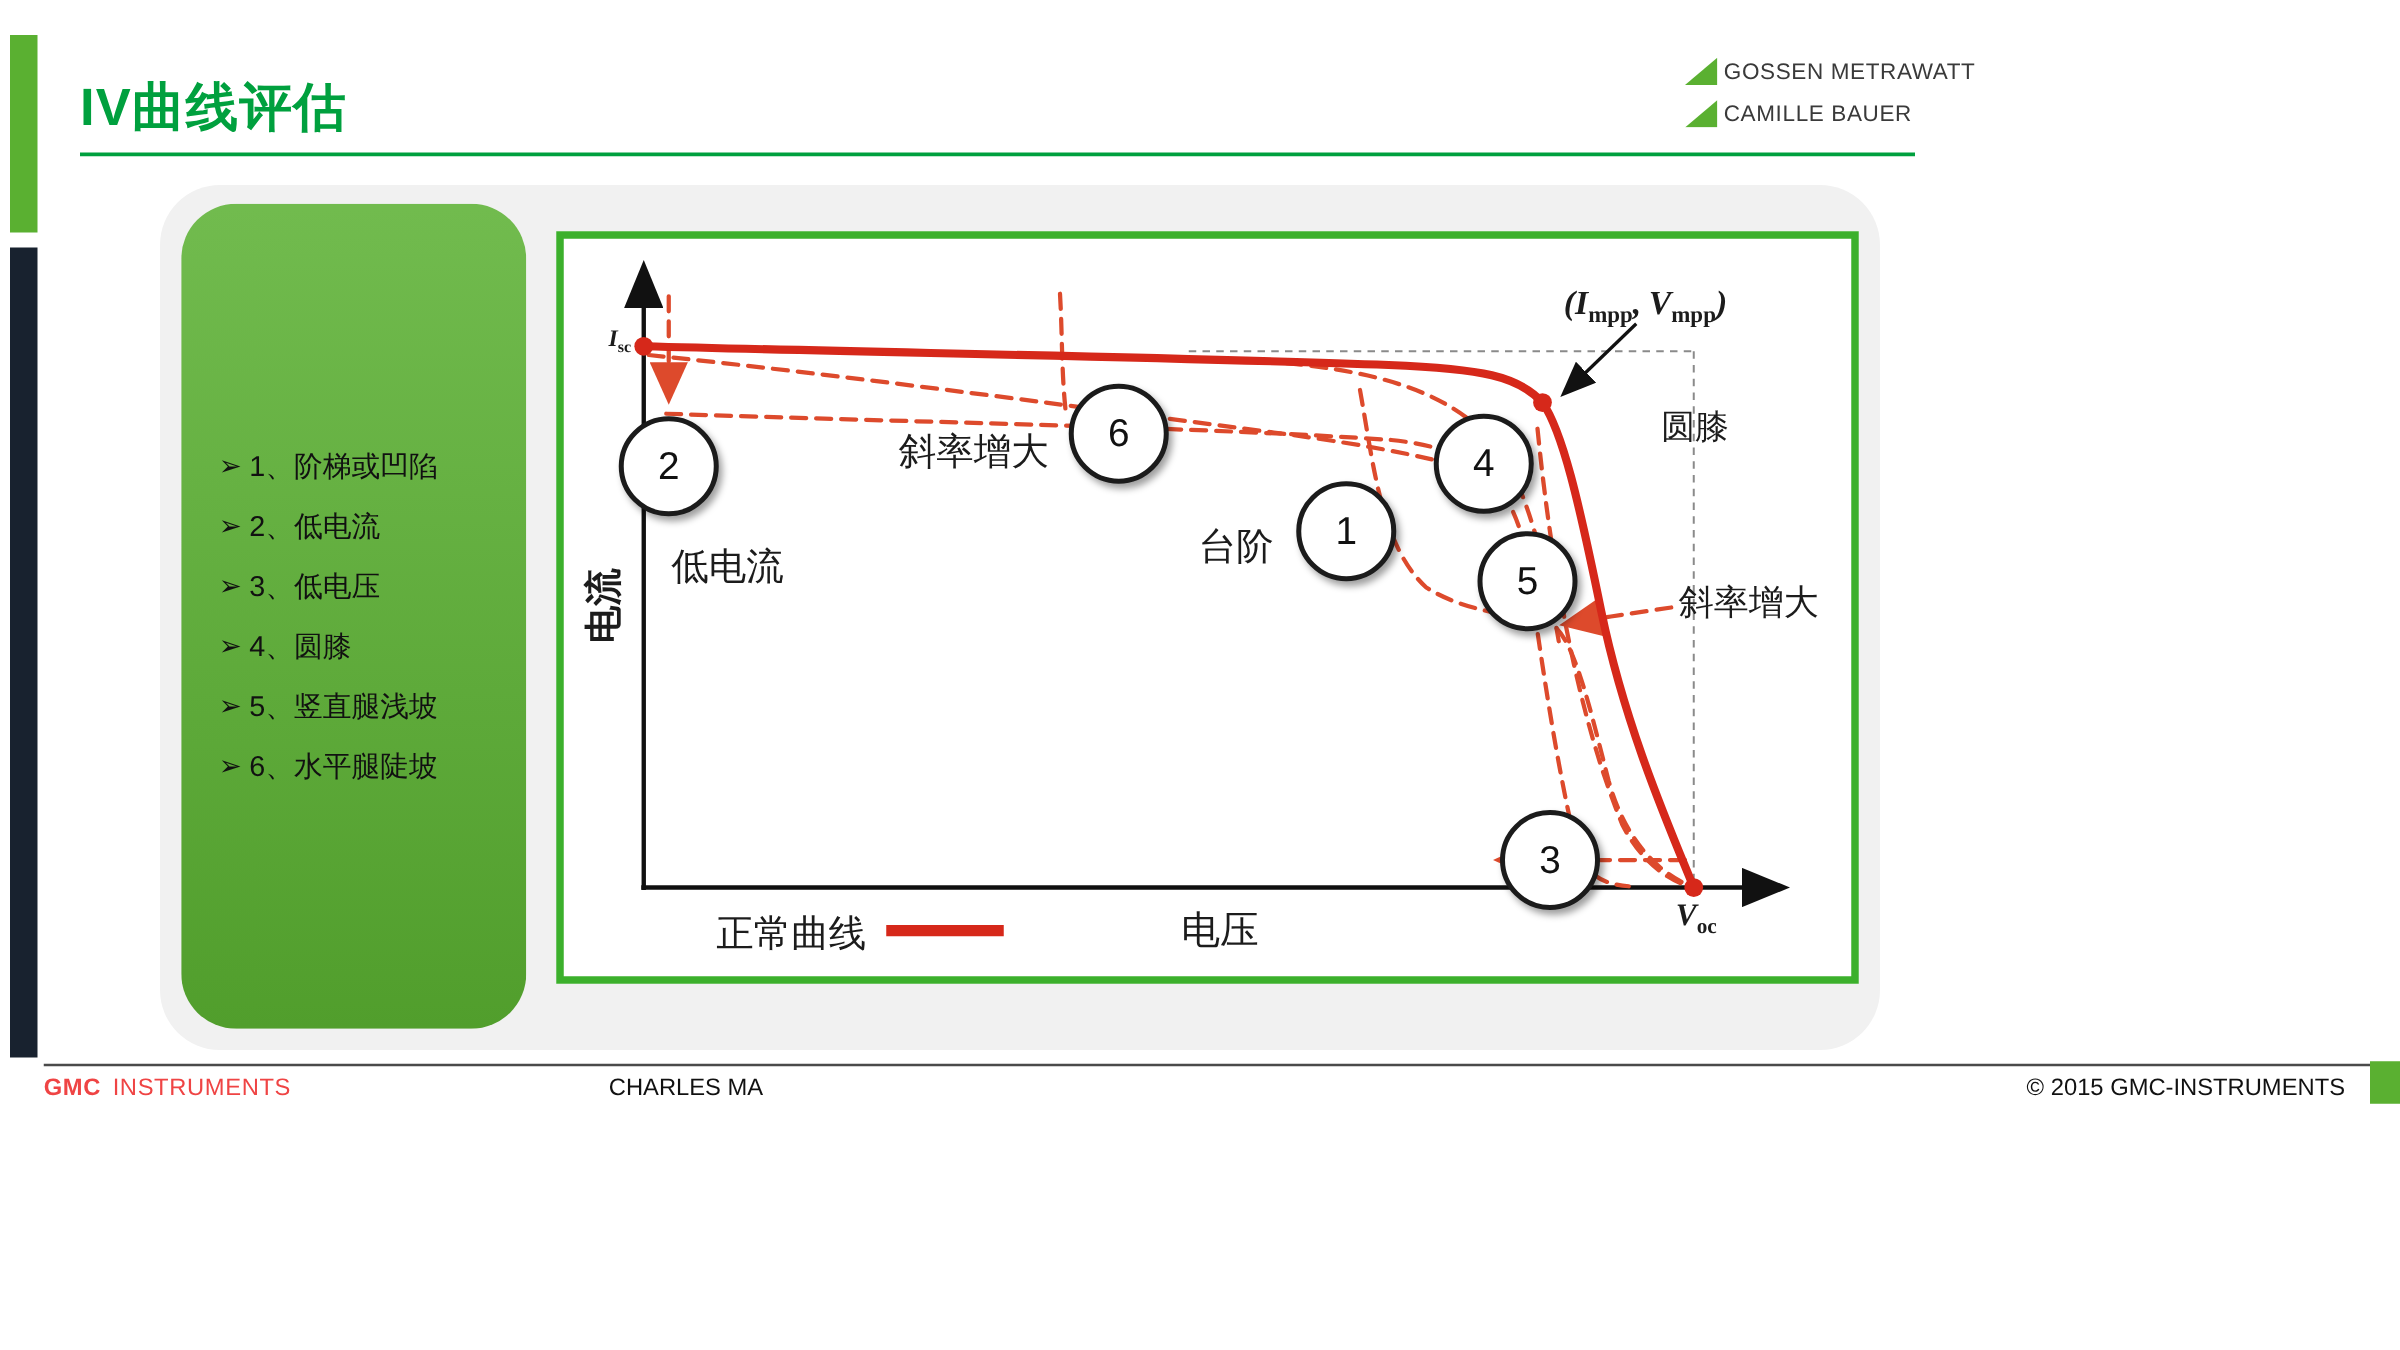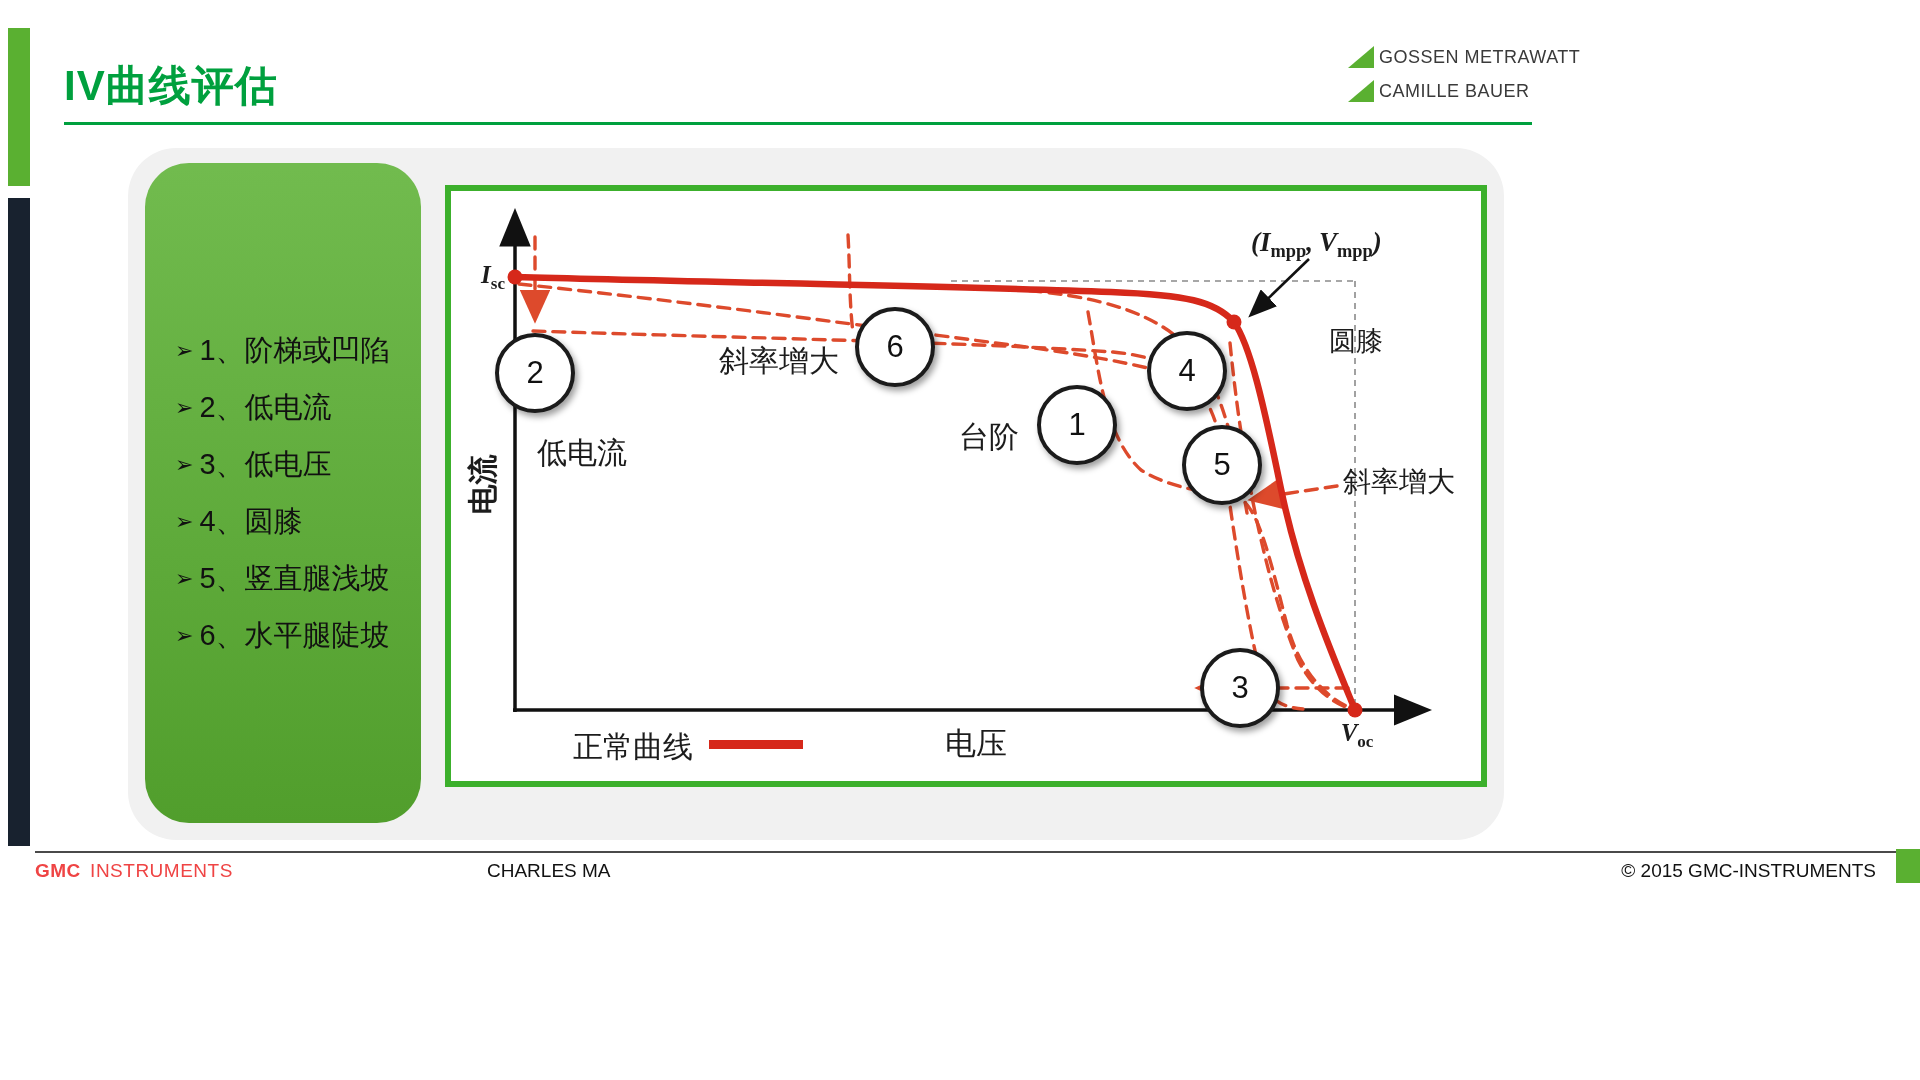--- a/index.html
+++ b/index.html
@@ -23,21 +23,21 @@
 
   
   .content-gray { position:absolute; left:128px; top:148px; width:1376px; height:692px; background:#f1f1f1; border-radius:48px; }
 
   
   .list-panel { position:absolute; left:145px; top:163px; width:276px; height:660px; border-radius:44px;
     background:linear-gradient(180deg, rgba(255,255,255,.14), rgba(0,0,0,.10)), var(--accent-green,#5ab031);
     display:flex; flex-direction:column; justify-content:center; padding-left:30px; box-sizing:border-box; gap:17px; }
   .list-item { display:flex; align-items:center; }
   .bullet { font-size:22px; margin-right:6px; color:#111; }
-  .item-label { font-size:29px; color:#111; font-weight:500; }
+  .item-label { font-size:23px; color:#111; font-weight:500; }
 
   
   .chart-frame { position:absolute; left:445px; top:185px; width:1042px; height:602px; box-sizing:border-box;
     border:6px solid var(--frame,#3cb02c); background:#fff; }
   .chart-inner { position:relative; width:1030px; height:590px; }
   .chart-inner svg { position:absolute; left:0; top:0; }
 
   .curve-normal { stroke:var(--normal-curve,#d6281a); stroke-width:6.5; fill:none; stroke-linecap:round; }
   .curve-dash { stroke:var(--defect-dashed,#dd4a2c); stroke-width:3.4; fill:none; stroke-linecap:round; stroke-dasharray:12 8; }
   .guide-dash { stroke:#8a8a8a; stroke-width:1.6; fill:none; stroke-dasharray:6 5; }
@@ -160,21 +160,21 @@
 
         <path class="curve-normal" d="M 64 86 C 250 91, 500 95, 660 101 C 735 104, 764 110, 783 131 C 799 154, 812 210, 830 298 C 849 390, 884 470, 904 519"></path>
 
         <line class="mpp-pointer" x1="858" y1="68" x2="801" y2="123" marker-end="url(#mk-black)"></line>
 
         <circle class="dot" cx="64" cy="86" r="7.5"></circle>
         <circle class="dot" cx="783" cy="131" r="7.5"></circle>
         <circle class="dot" cx="904" cy="519" r="7.5"></circle>
       </svg>
 
-      <div class="lbl math" style="left:2px; top:70px; width:52px; text-align:right; font-size:25px;"><span>I</span><sub>sc</sub></div>
+      <div class="lbl math" style="left:2px; top:70px; width:52px; text-align:right; font-size:19px;"><span>I</span><sub>sc</sub></div>
 
       <div class="lbl math" style="left:800px; top:36px; font-size:27px;"><span>(</span><span>I</span><sub>mpp</sub><span class="sep">,</span><span>V</span><sub>mpp</sub><span>)</span></div>
 
       <div class="lbl math" style="left:882px; top:528px; width:48px; text-align:center; font-size:25px;"><span>V</span><sub>oc</sub></div>
 
       <div class="lbl zh yaxis">电流</div>
       <div class="lbl zh" style="left:494px; top:532px; font-size:31px;">电压</div>
 
       <div class="lbl zh" style="left:86px; top:242px;">低电流</div>
       <div class="lbl zh" style="left:268px; top:150px;">斜率增大</div>

